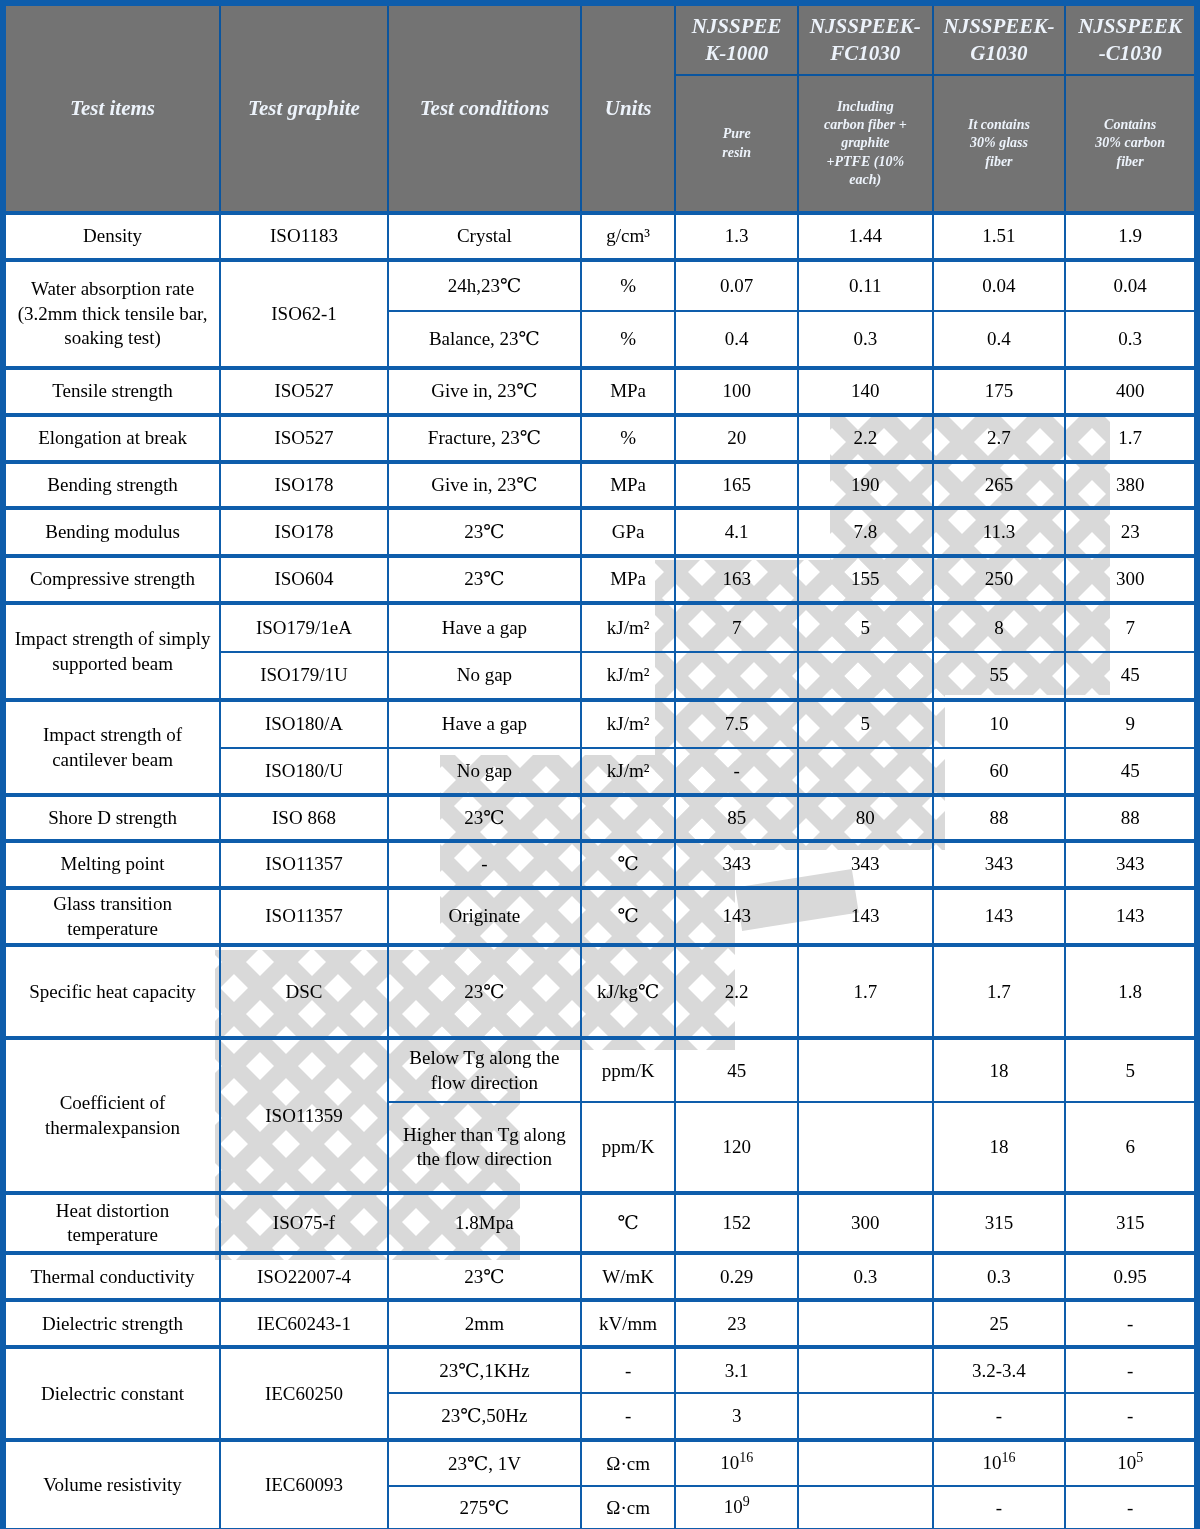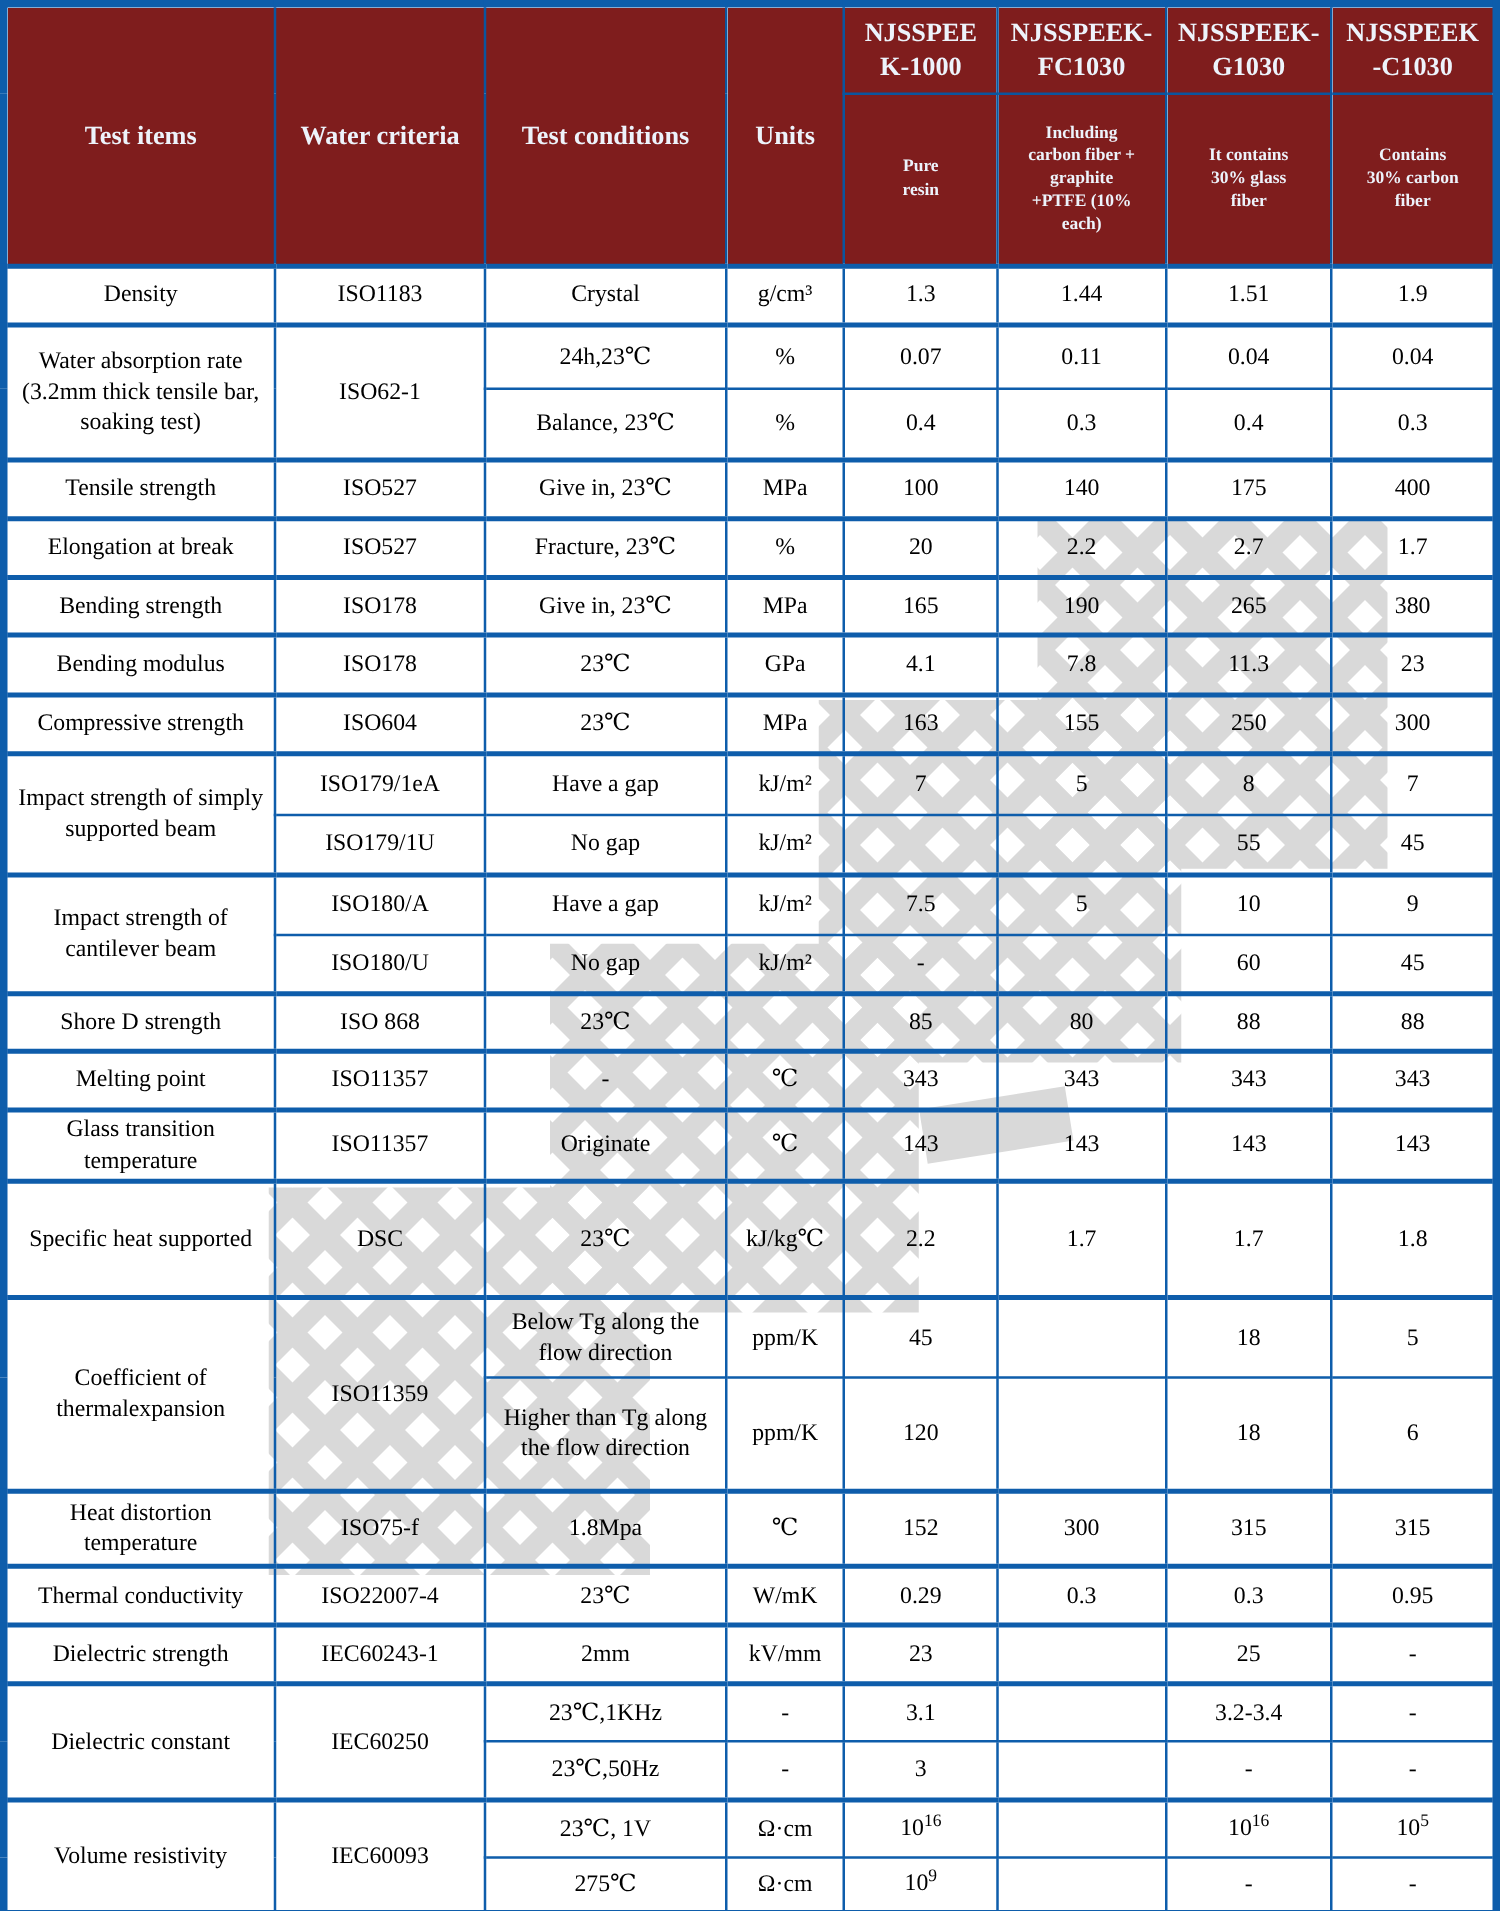--- a/index.html
+++ b/index.html
@@ -32,25 +32,26 @@
     vertical-align:middle;
     padding:2px 4px;
     background:transparent;
     color:#000000;
     font-size:19px;
     font-weight:normal;
     line-height:1.3;
     overflow:hidden;
   }
   .spec thead th{
-    background:#7f1d1d;
+    background:#737373;
     color:#edf3fb;
     font-weight:bold;
     font-size:21px;
     border-color:#0a559f;
+    font-style:italic;
   }
   .spec thead th.desc{
     font-size:14px;
     white-space:pre-line;
   }
   .spec thead th.model{
     white-space:pre-line;
   }
   tr.gs td{border-top-width:4px;}
   .spec tbody tr:first-child td{border-top-width:4px;}
@@ -83,21 +84,21 @@
         <col style="width:192px">
         <col style="width:94px">
       <col style="width:122px">
         <col style="width:134px">
         <col style="width:132px">
         <col style="width:131px">
     </colgroup>
     <thead>
       <tr style="height:72px">
         <th rowspan="2">Test items</th>
-        <th rowspan="2">Water criteria</th>
+        <th rowspan="2">Test graphite</th>
         <th rowspan="2">Test conditions</th>
         <th rowspan="2">Units</th>
         <th class="model">NJSSPEE
 K-1000</th>
         <th class="model">NJSSPEEK-
 FC1030</th>
         <th class="model">NJSSPEEK-
 G1030</th>
         <th class="model">NJSSPEEK
 -C1030</th>
@@ -272,21 +273,21 @@
         <td class="crit">ISO11357</td>
         <td class="cond">Originate</td>
         <td class="unit">℃</td>
         <td class="val">143</td>
         <td class="val">143</td>
         <td class="val">143</td>
         <td class="val">143</td>
       </tr>
 
       <tr class="gs" style="height:93px">
-        <td class="item">Specific heat supported</td>
+        <td class="item">Specific heat capacity</td>
         <td class="crit">DSC</td>
         <td class="cond">23℃</td>
         <td class="unit">kJ/kg℃</td>
         <td class="val">2.2</td>
         <td class="val">1.7</td>
         <td class="val">1.7</td>
         <td class="val">1.8</td>
       </tr>
 
       <tr class="gs" style="height:64px">

